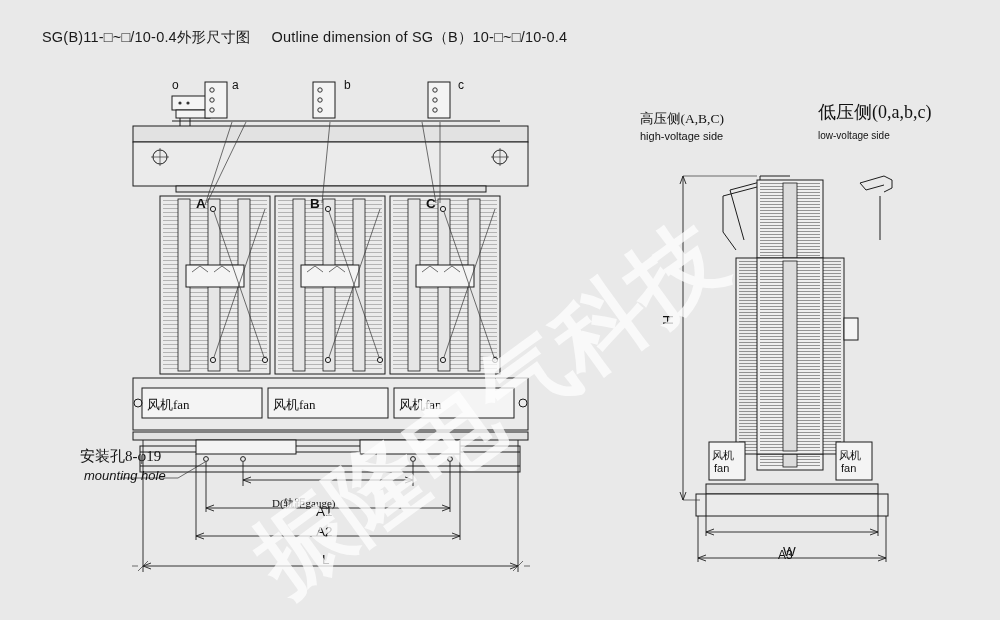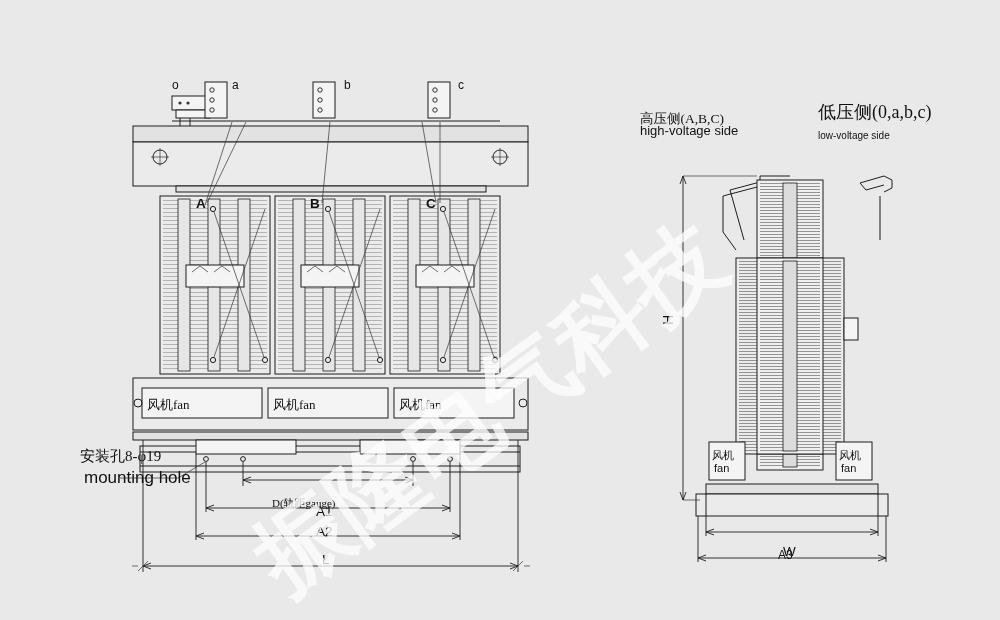--- a/index.html
+++ b/index.html
@@ -50,20 +50,25 @@
   .white{fill:#f4f4f4;stroke:#1d1d1d;stroke-width:1;}
   .hatch{stroke:#4a4a4a;stroke-width:.7;}
   .dim{stroke:#1d1d1d;stroke-width:.9;fill:none;}
   .coilwrap{fill:#efefef;stroke:#1d1d1d;stroke-width:1;}
 </style>
 </head>
 <body>
 
 <div id="root">
 
+  <div class="title">
+    <span>SG(B)11-□~□/10-0.4外形尺寸图</span>
+    &nbsp;&nbsp;&nbsp;
+    <span>Outline dimension of SG（B）10-□~□/10-0.4</span>
+  </div>
 
   <svg width="1000" height="620">
     <defs>
       <pattern id="vhatch" width="5" height="6" patternUnits="userSpaceOnUse">
         <path d="M0 0 V6" class="hatch"></path>
       </pattern>
       <pattern id="hhatch" width="6" height="4" patternUnits="userSpaceOnUse">
         <path d="M0 0 H6" class="hatch"></path>
       </pattern>
       <pattern id="coilh" width="6" height="3" patternUnits="userSpaceOnUse">
@@ -254,29 +259,29 @@
 
   <div class="lbl big" style="left:196px;top:196px;font-weight:bold;">A</div>
   <div class="lbl big" style="left:310px;top:196px;font-weight:bold;">B</div>
   <div class="lbl big" style="left:426px;top:196px;font-weight:bold;">C</div>
 
   <div class="lbl cn" style="left:147px;top:396px;font-size:13px;">风机fan</div>
   <div class="lbl cn" style="left:273px;top:396px;font-size:13px;">风机fan</div>
   <div class="lbl cn" style="left:399px;top:396px;font-size:13px;">风机fan</div>
 
   <div class="lbl cn" style="left:80px;top:447px;font-size:15px;">安装孔8-φ19</div>
-  <div class="lbl" style="left:84px;top:468px;font-size:17px;">mounting hole</div>
+  <div class="lbl" style="left:84px;top:468px;font-size:13px;font-style:italic;">mounting hole</div>
 
   <div class="lbl" style="left:316px;top:468px;font-size:13.5px;margin-top:36px;">A1</div>
   <div class="lbl cn" style="left:272px;top:496px;font-size:11px;">D(轨距gauge)</div>
   <div class="lbl" style="left:316px;top:524px;font-size:13.5px;text-align:center;">A2</div>
   <div class="lbl" style="left:322px;top:552px;font-size:13.5px;">L</div>
 
   <div class="lbl cn" style="left:640px;top:110px;font-size:13.5px;">高压侧(A,B,C)</div>
-  <div class="lbl" style="left:640px;top:123px;font-size:13px;">high-voltage side</div>
+  <div class="lbl" style="left:640px;top:130px;font-size:11px;">high-voltage side</div>
   <div class="lbl cn" style="left:818px;top:100px;font-size:18px;">低压侧(0,a,b,c)</div>
   <div class="lbl" style="left:818px;top:130px;font-size:10px;">low-voltage side</div>
 
   <div class="lbl" style="left:660px;top:325px;font-size:14px;transform:rotate(-90deg);transform-origin:left top;">H</div>
 
   <div class="lbl cn" style="left:712px;top:448px;font-size:11px;">风机</div>
   <div class="lbl" style="left:714px;top:462px;font-size:11px;">fan</div>
   <div class="lbl cn" style="left:839px;top:448px;font-size:11px;">风机</div>
   <div class="lbl" style="left:841px;top:462px;font-size:11px;">fan</div>
 

